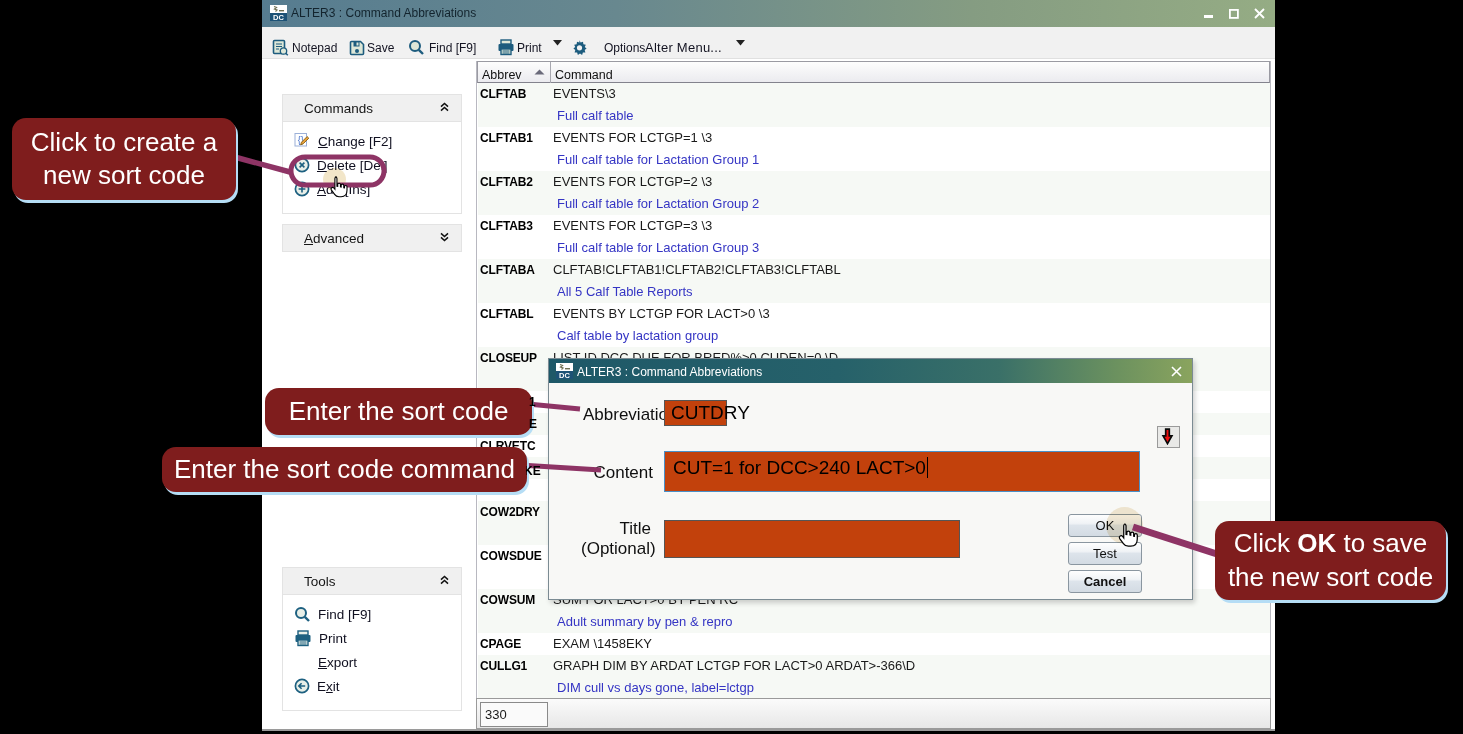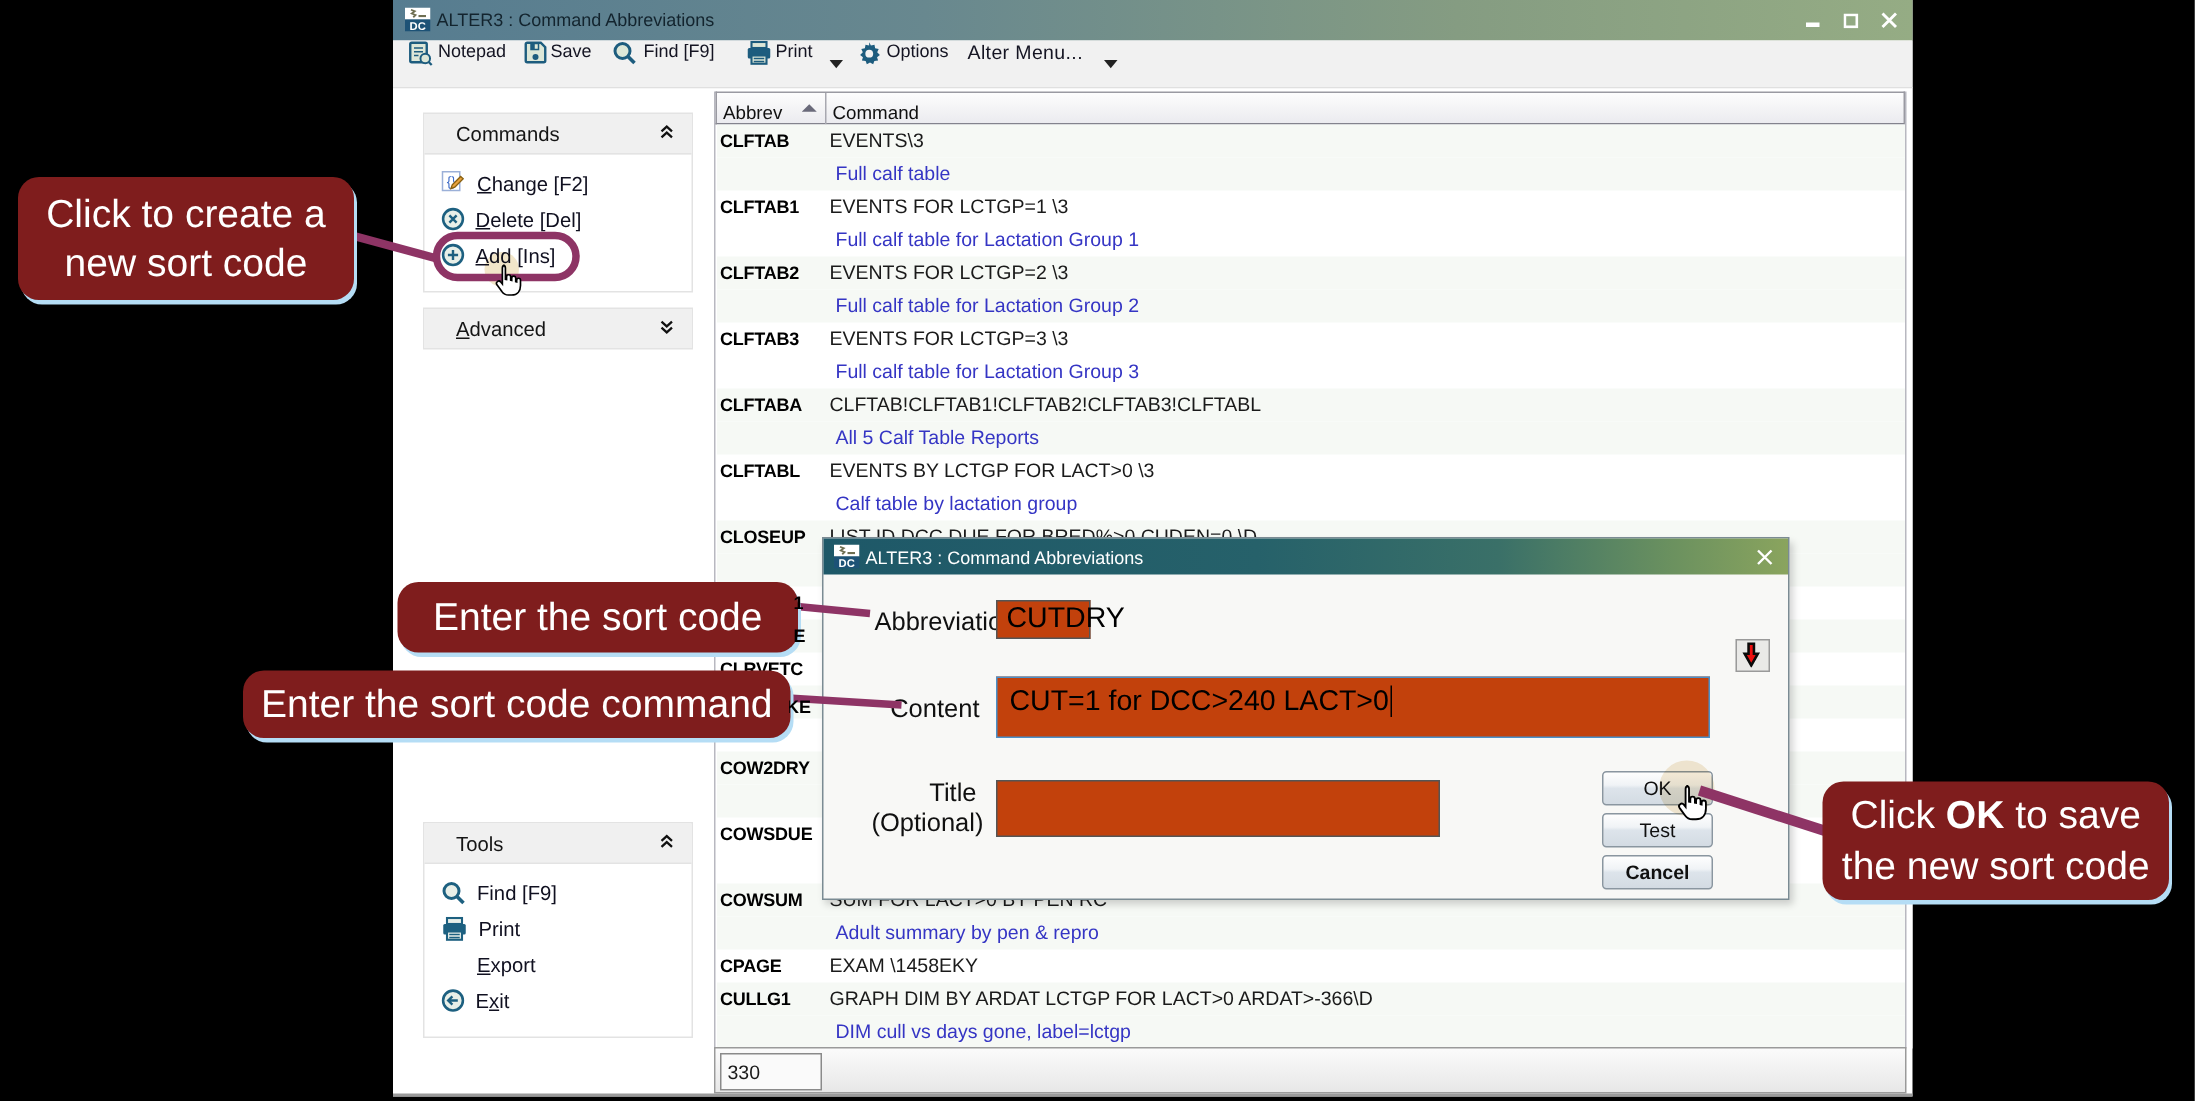--- a/index.html
+++ b/index.html
@@ -5,25 +5,25 @@
 html,body{margin:0;padding:0;background:#000;width:1463px;height:734px;overflow:hidden;}
 body{position:relative;font-family:"Liberation Sans",sans-serif;-webkit-font-smoothing:antialiased;}
 .abs{position:absolute;}
 
 #win{position:absolute;left:262px;top:0;width:1013px;height:731px;background:#fff;box-sizing:border-box;}
 #titlebar{position:absolute;left:0;top:0;width:100%;height:27px;background:linear-gradient(to right,#567c90 0%,#68888f 35%,#859c82 70%,#95ac84 100%);}
 #titletxt{position:absolute;left:29px;top:6px;font-size:12px;color:#13242e;}
 #dcicon1{position:absolute;left:8px;top:5px;}
 .winbtns{position:absolute;right:10px;top:0;height:27px;display:flex;align-items:center;gap:15px;color:#fff;}
 #toolbar{position:absolute;left:0;top:27px;width:100%;height:32px;background:#f1f1f1;border-bottom:1px solid #e0e0e0;box-sizing:border-box;}
-.tbitem{position:absolute;top:0;height:41px;display:flex;align-items:flex-start;gap:6px;font-size:12px;color:#141422;}
+.tbitem{position:absolute;top:0;height:41px;display:flex;align-items:center;gap:6px;font-size:12px;color:#141422;}
 
 #content{position:absolute;left:0;top:59px;width:100%;height:640px;background:#fff;}
 
-.panel{position:absolute;left:20px;width:178px;background:#fff;border:1px solid #e3e3e3;}
+.panel{position:absolute;left:20px;width:178px;background:#fff;border:1px solid #e3e3e3;margin-top:19px;}
 .phead{height:26px;background:#f0f0f0;display:flex;align-items:center;justify-content:space-between;padding:0 12px 0 21px;font-size:13.5px;color:#151515;border-bottom:1px solid #e3e3e3;}
 .pitems{padding:7px 0 12px 0;}
 .pitem{display:flex;align-items:center;gap:7px;height:24px;padding-left:11px;font-size:13.5px;color:#101020;}
 .chev{font-size:12px;color:#333;font-weight:bold;letter-spacing:-2px;}
 u{text-decoration:underline;}
 
 #tablewrap{position:absolute;left:214px;top:2px;width:795px;height:638px;border-left:1px solid #b8b8c0;border-right:1px solid #b8b8c0;box-sizing:border-box;}
 #thead{position:absolute;left:0;top:0;width:793px;height:22px;background:linear-gradient(#fdfdfd,#ebebef);border:1px solid #9a9aa2;border-bottom:1px solid #83838d;box-sizing:border-box;}
 .throw{position:absolute;top:-1px;height:28px;display:flex;align-items:center;text-align:right;}
 #tbody{position:absolute;left:1px;top:22px;width:792px;}
@@ -104,21 +104,21 @@
           <rect x="4" y="1" width="10" height="4" fill="#dde7d8" stroke="#1d5c7e" stroke-width="1.4"></rect>
           <rect x="1.5" y="5" width="15" height="7" rx="1" fill="#1d5c7e"></rect>
           <rect x="4" y="10" width="10" height="5.5" fill="#dde7d8" stroke="#1d5c7e" stroke-width="1.4"></rect>
           <path d="M5.5 12h7M5.5 14h7" stroke="#1d5c7e" stroke-width="1"></path>
         </svg>
       <span>Print</span>
     </div>
     <svg class="abs" style="left:291px;top:13px;" width="10" height="6">
         <path d="M0 0h9L4.5 5.5z" fill="#222"></path>
       </svg>
-    <div class="tbitem" style="left:309px;gap:3px;">
+    <div class="tbitem" style="left:309px;gap:16px;">
       <svg width="17" height="17" viewBox="0 0 17 17">
           <path d="M8.5 1.2l1.1 2.2 2.4-.6 .4 2.4 2.4 .5-1 2.2 1.8 1.7-1.9 1.5 .7 2.3-2.5 .2-.8 2.3-2.1-1.3-2.1 1.3-.8-2.3-2.5-.2 .7-2.3-1.9-1.5 1.8-1.7-1-2.2 2.4-.5 .4-2.4 2.4 .6z" fill="#1d5c7e"></path>
           <circle cx="8.5" cy="8.8" r="2.6" fill="#f1f1f1"></circle>
         </svg>
       <span>Options</span>
     </div>
     <div class="tbitem" style="left:383px;font-size:13px;letter-spacing:0.25px;">
         <span>Alter Menu...</span>
       </div>
     <svg class="abs" style="left:474px;top:13px;" width="10" height="6">

